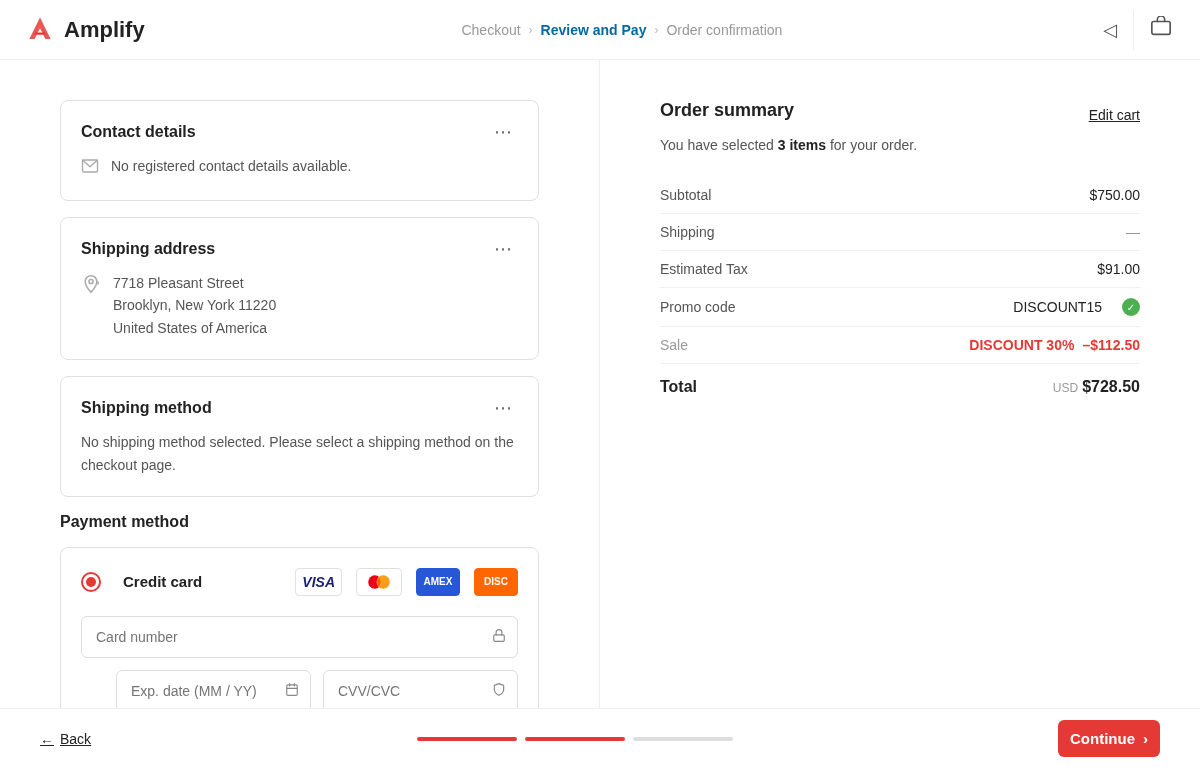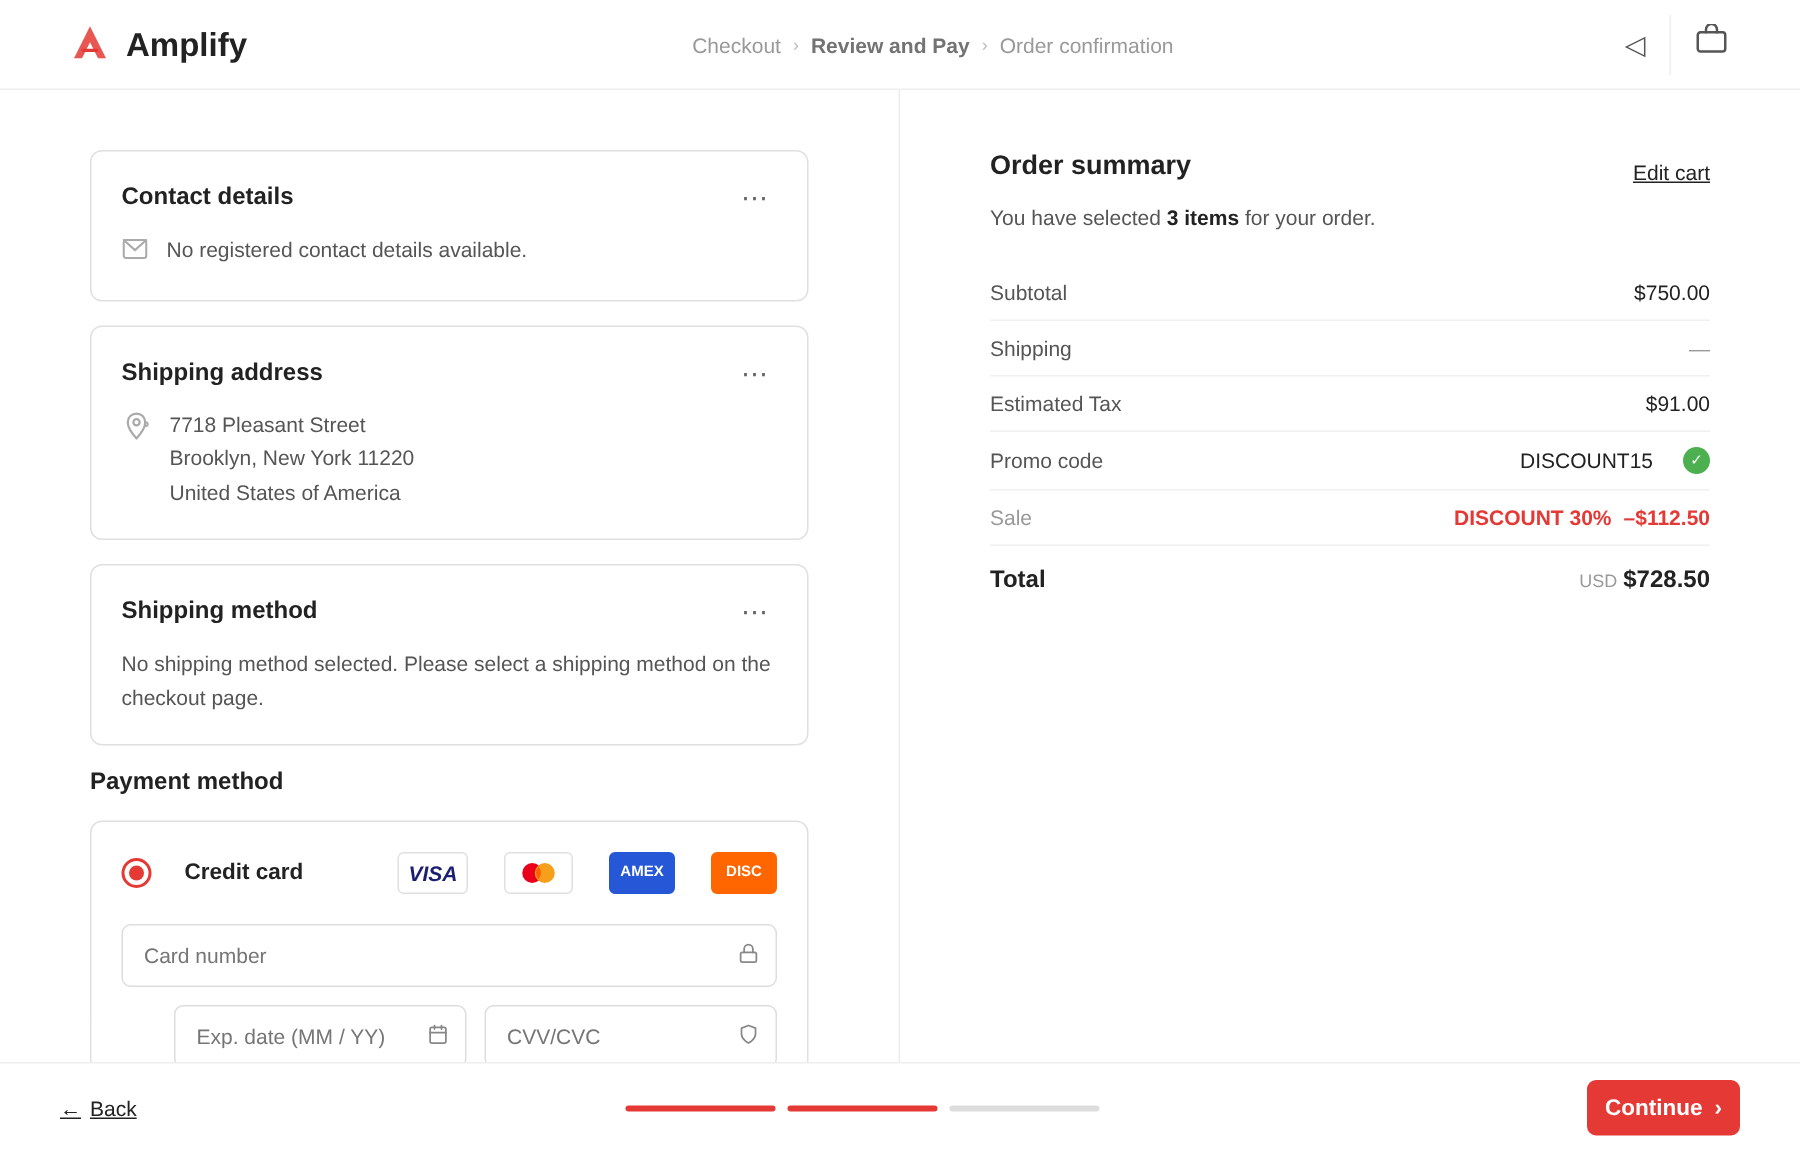--- a/index.html
+++ b/index.html
@@ -3,21 +3,21 @@
   <meta charset="utf-8">
   <style>
     * { box-sizing: border-box; margin: 0; padding: 0; }
     body { font-family: -apple-system, BlinkMacSystemFont, 'Segoe UI', sans-serif; background: #fff; color: #333; }
 
     
     .header {
       display: flex;
       align-items: center;
       justify-content: space-between;
-      padding: 0 44px;
+      padding: 0 24px;
       height: 60px;
       border-bottom: 1px solid #eee;
       background: #fff;
     }
     .logo {
       display: flex;
       align-items: center;
       gap: 8px;
       font-size: 22px;
       font-weight: 700;
@@ -29,21 +29,21 @@
     }
     .breadcrumb {
       display: flex;
       align-items: center;
       gap: 8px;
       font-size: 14px;
       color: #999;
     }
     .breadcrumb .active {
       font-weight: 700;
-      color: #737373;
+      color: #0369a1;
     }
     .breadcrumb .chevron {
       color: #bbb;
       font-size: 12px;
     }
     .header-right {
       display: flex;
       align-items: center;
       gap: 12px;
     }
@@ -156,21 +156,21 @@
       justify-content: center;
     }
     .radio-inner {
       width: 10px;
       height: 10px;
       border-radius: 50%;
       background: #e53935;
     }
     .card-logos {
       display: flex;
-      gap: 24px;
+      gap: 14px;
       align-items: flex-start;
     }
     .card-logo {
       border: 1px solid #e0e0e0;
       border-radius: 4px;
       padding: 2px 6px;
       font-size: 11px;
       font-weight: 700;
       height: 28px;
       display: flex;

